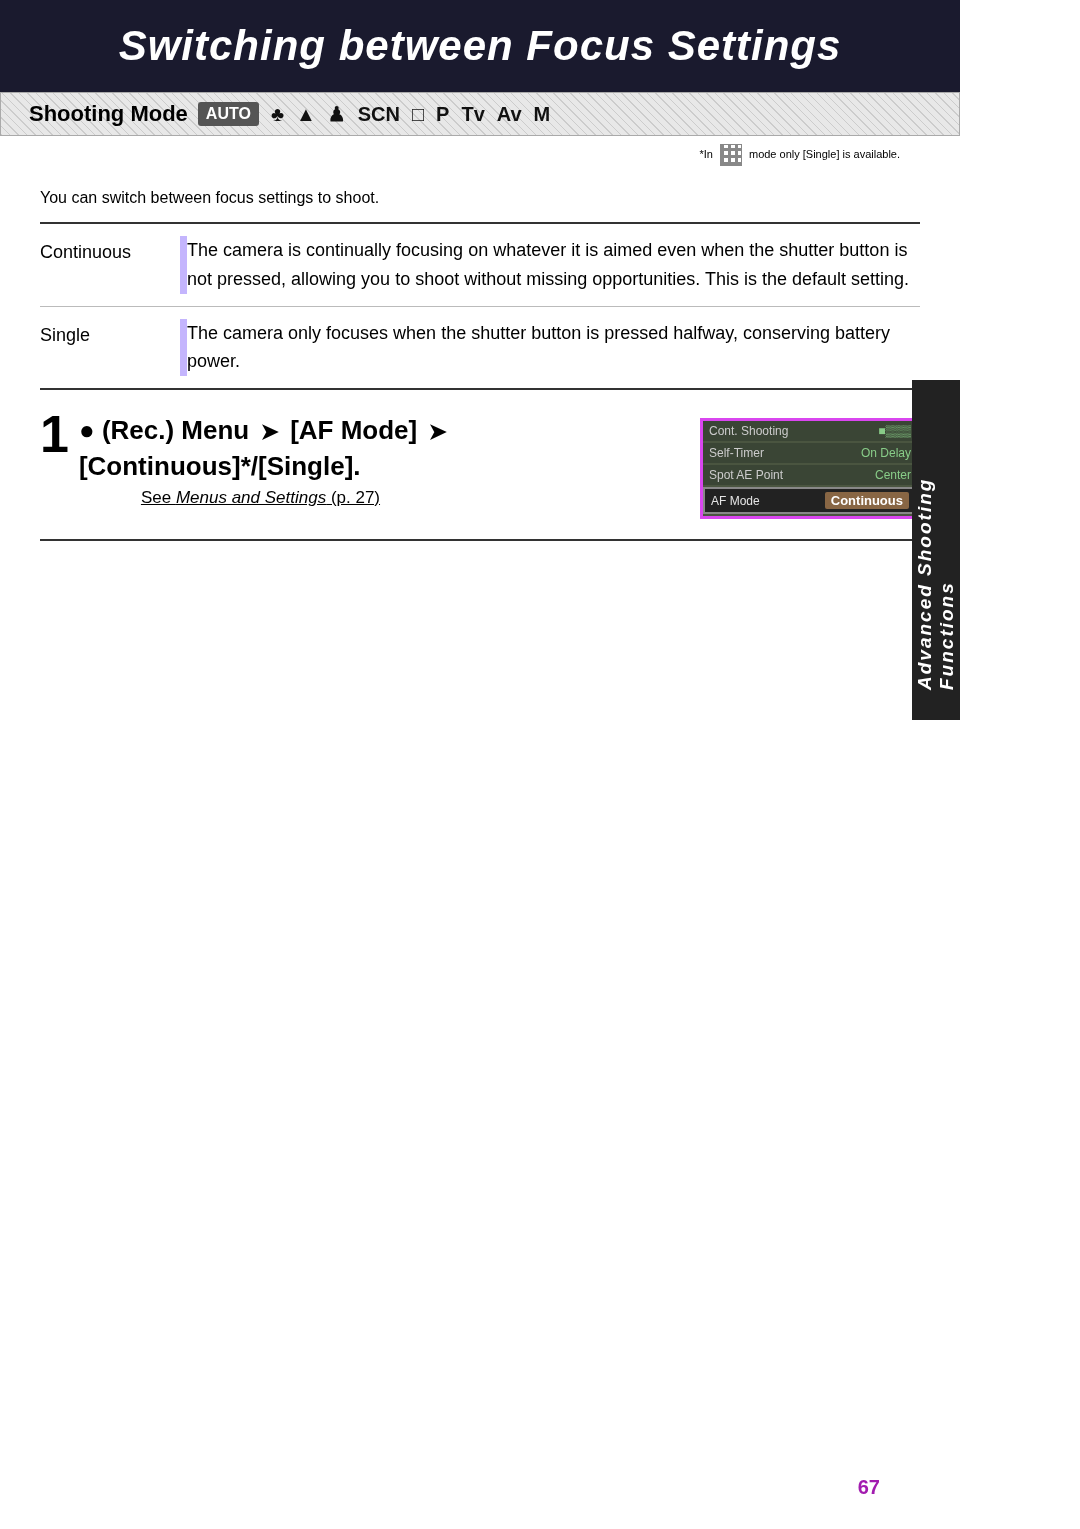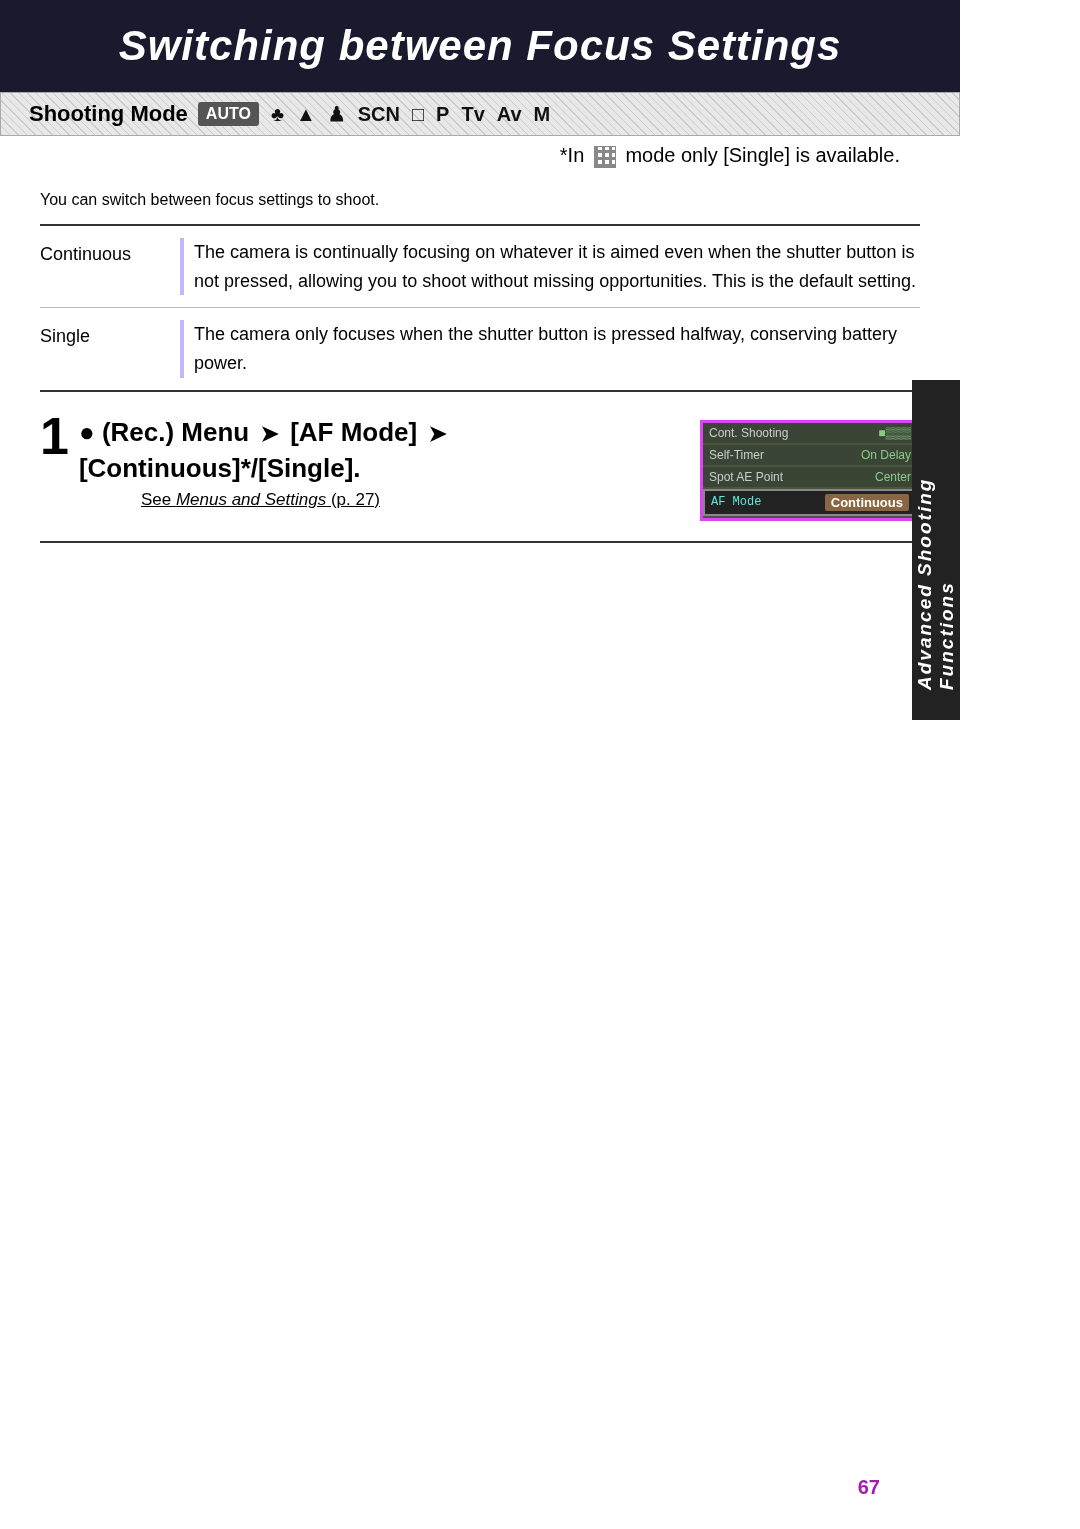--- a/index.html
+++ b/index.html
@@ -69,21 +69,21 @@
       font-size: 20px;
       font-weight: bold;
       font-family: Arial Black, Arial, sans-serif;
       color: #111;
     }
 
     
     .note-line {
       text-align: right;
       padding: 8px 60px 4px 40px;
-      font-size: 20px;
+      font-size: 11px;
       font-style: normal;
     }
 
     .note-line .grid-icon {
       display: inline-block;
       width: 22px;
       height: 22px;
       background: 
         repeating-linear-gradient(0deg, #888 0, #888 3px, transparent 3px, transparent 7px),
         repeating-linear-gradient(90deg, #888 0, #888 3px, transparent 3px, transparent 7px);
@@ -122,22 +122,22 @@
       font-size: 18px;
       font-weight: normal;
       padding: 2px 10px 2px 0;
       line-height: 1.6;
     }
 
     .table-def {
       flex: 1;
       font-size: 18px;
       line-height: 1.6;
-      padding-left: 10px;
-      border-left: 4px solid #c4b5fd;
+      padding-left: 0;
+      border-left: 7px solid #c4b5fd;
     }
 
     
     .step-section {
       margin: 24px 40px 0 40px;
       border-bottom: 2px solid #333;
       padding-bottom: 20px;
       display: flex;
       gap: 30px;
       align-items: flex-start;
@@ -228,22 +228,21 @@
       font-size: 12px;
     }
 
     .cam-row-highlight {
       background: #222;
       border: 2px solid #888;
       margin: 2px 0;
     }
 
     .cam-row-highlight .cam-label {
-      color: #5eead4;
-      font-family: Liberation Mono, monospace;
+      color: #e5e5e5;
     }
 
     .cam-row-highlight .cam-value {
       background: #886644;
       color: #ffffff;
       padding: 1px 6px;
       border-radius: 2px;
       font-weight: bold;
       font-size: 13px;
     }

